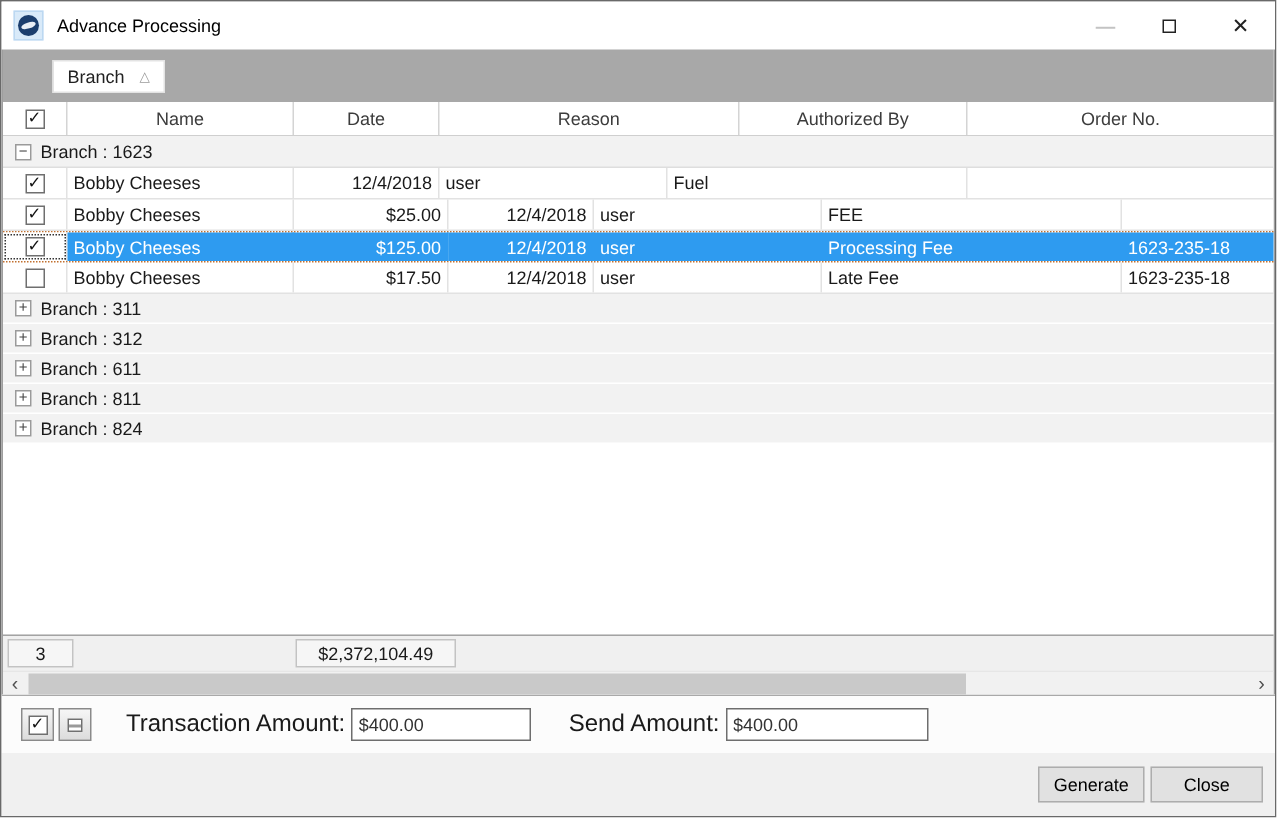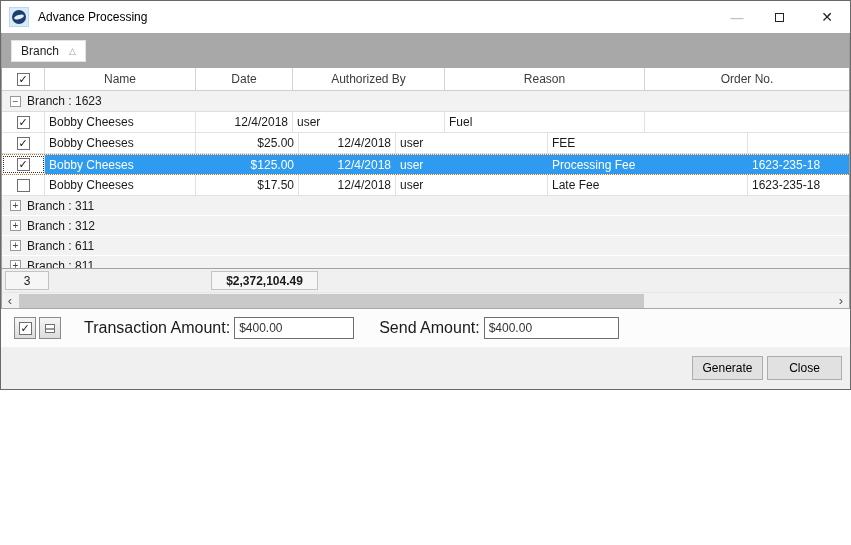--- a/index.html
+++ b/index.html
@@ -1,35 +1,35 @@
 <!DOCTYPE html>
 <html><head>
 <meta charset="utf-8">
 <style>
   * { margin:0; padding:0; box-sizing:border-box; }
   html,body { width:851px; height:545px; background:#fff; font-family:"Liberation Sans", sans-serif; }
   .window {
-    width:851px; height:390px; border:1px solid #696969; background:#fff;
+    width:851px; height:545px; border:1px solid #696969; background:#fff;
     display:flex; flex-direction:column; overflow:hidden;
   }
   
   .titlebar { height:32px; flex:0 0 32px; display:flex; align-items:center; background:#fff; }
   .app-icon-box { width:20px; height:20px; margin-left:8px; background:#d9eaf9; border:1px solid #bcd8f1; display:flex; align-items:center; justify-content:center; }
   .app-icon { width:14px; height:14px; border-radius:50%; background:#1b3e6e; position:relative; overflow:hidden; }
   .app-icon::after { content:""; position:absolute; left:2px; top:5px; width:10px; height:4px; background:#e8eef6; border-radius:50% 50% 50% 50%; transform:rotate(-18deg); }
   .title-text { margin-left:9px; font-size:12px; color:#000; }
   .title-spacer { flex:1; }
   .win-btn { width:34px; height:28px; display:flex; align-items:center; justify-content:center; font-size:13px; color:#222; }
   .win-min { color:#c3c3c3; font-weight:bold; margin-right:8px; }
   .win-max-glyph { width:9px; height:9px; border:1px solid #222; }
   .win-close { margin-left:14px; margin-right:6px; font-size:14px; }
   
   .gridwrap { flex:1; display:flex; flex-direction:column; border-left:1px solid #9e9e9e; border-right:1px solid #9e9e9e; min-height:0; }
   .group-band { height:35px; flex:0 0 35px; background:#a8a8a8; display:flex; align-items:center; padding-left:9px; }
-  .branch-chip { background:#fff; border:1px solid #e3e3e3; height:22px; padding:0 9px; display:flex; align-items:center; font-size:12px; color:#222; gap:10px; }
+  .branch-chip { background:#fff; border:1px solid #e3e3e3; height:22px; padding:0 9px; display:flex; align-items:center; font-size:12px; color:#222; gap:10px;margin-left:24px; }
   .sort-glyph { font-size:9px; color:#9a9a9a; }
   
   .hdr-row { height:23px; flex:0 0 23px; display:flex; background:#fff; border-bottom:1px solid #cfcfcf; }
   .cell { overflow:hidden; white-space:nowrap; font-size:12px; display:flex; align-items:center; }
   .c0 { width:43px; flex:0 0 43px; justify-content:center; }
   .c1 { width:151px; flex:0 0 151px; }
   .c2 { width:103px; flex:0 0 103px; }
   .c3 { width:97px;  flex:0 0 97px; }
   .c4 { width:152px; flex:0 0 152px; }
   .c5 { width:200px; flex:0 0 200px; }
@@ -47,21 +47,21 @@
   .num { justify-content:flex-end; }
   .cb { width:13px; height:13px; border:1px solid #6f6f6f; background:#fff; display:inline-flex; align-items:center; justify-content:center; font-size:11px; line-height:11px; color:#111; }
   .data-row.selected { border-top:1px dotted #c1702f; border-bottom:1px dotted #c1702f; }
   .data-row.selected .cell { background:#2e9bf0; color:#fff; border-right-color:#2e9bf0; }
   .data-row.selected .c0 { background:#fff; outline:1px dotted #333; outline-offset:-2px; border-right:1px solid #e2e2e2; }
   .fill { flex:1; background:#fff; }
   
   .summary { height:24px; flex:0 0 24px; background:#f0f0f0; border-top:1px solid #a3a3a3; position:relative; }
   .sum-box { position:absolute; top:2px; height:19px; background:#f6f6f6; border:1px solid #c3c3c3; font-size:12px; color:#1a1a1a; display:flex; align-items:center; justify-content:center; }
   .sum-count { left:3px; width:44px; }
-  .sum-total { left:209px; width:107px;font-weight:bold; }
+  .sum-total { left:195px; width:107px; }
   
   .hscroll { height:16px; flex:0 0 16px; background:#f1f1f1; display:flex; align-items:center; position:relative; border-top:1px solid #e6e6e6; }
   .scroll-arrow { width:16px; height:16px; display:flex; align-items:center; justify-content:center; font-size:13px; color:#505050; flex:0 0 16px; }
   .scroll-right { position:absolute; right:0; }
   .thumb { position:absolute; left:17px; top:1px; width:625px; height:14px; background:#c9c9c9; }
   
   .bottom-panel { height:39px; flex:0 0 39px; background:#fcfcfc; border-top:1px solid #a9a9a9; display:flex; align-items:center; }
   .tool-btn { width:22px; height:22px; border:1px solid #8a8a8a; background:linear-gradient(#f6f6f6,#dcdcdc); display:flex; align-items:center; justify-content:center; }
   .tool-btn:first-of-type { margin-left:13px; }
   .tool-btn + .tool-btn { margin-left:3px; }
@@ -104,22 +104,22 @@
         <span class="sort-glyph">△</span>
       </div>
     </div>
 
     <div class="hdr-row">
       <div class="cell c0">
           <span class="cb">✓</span>
         </div>
       <div class="cell c1">Name</div>
       <div class="cell c3">Date</div>
+      <div class="cell c5">Reason</div>
       <div class="cell c4">Authorized By</div>
-      <div class="cell c5">Reason</div>
       <div class="cell c6">Order No.</div>
     </div>
 
     <div class="rows">
 
       <div class="group-row">
         <span class="toggle-box">−</span>
         <span>Branch : 1623</span>
       </div>
 

